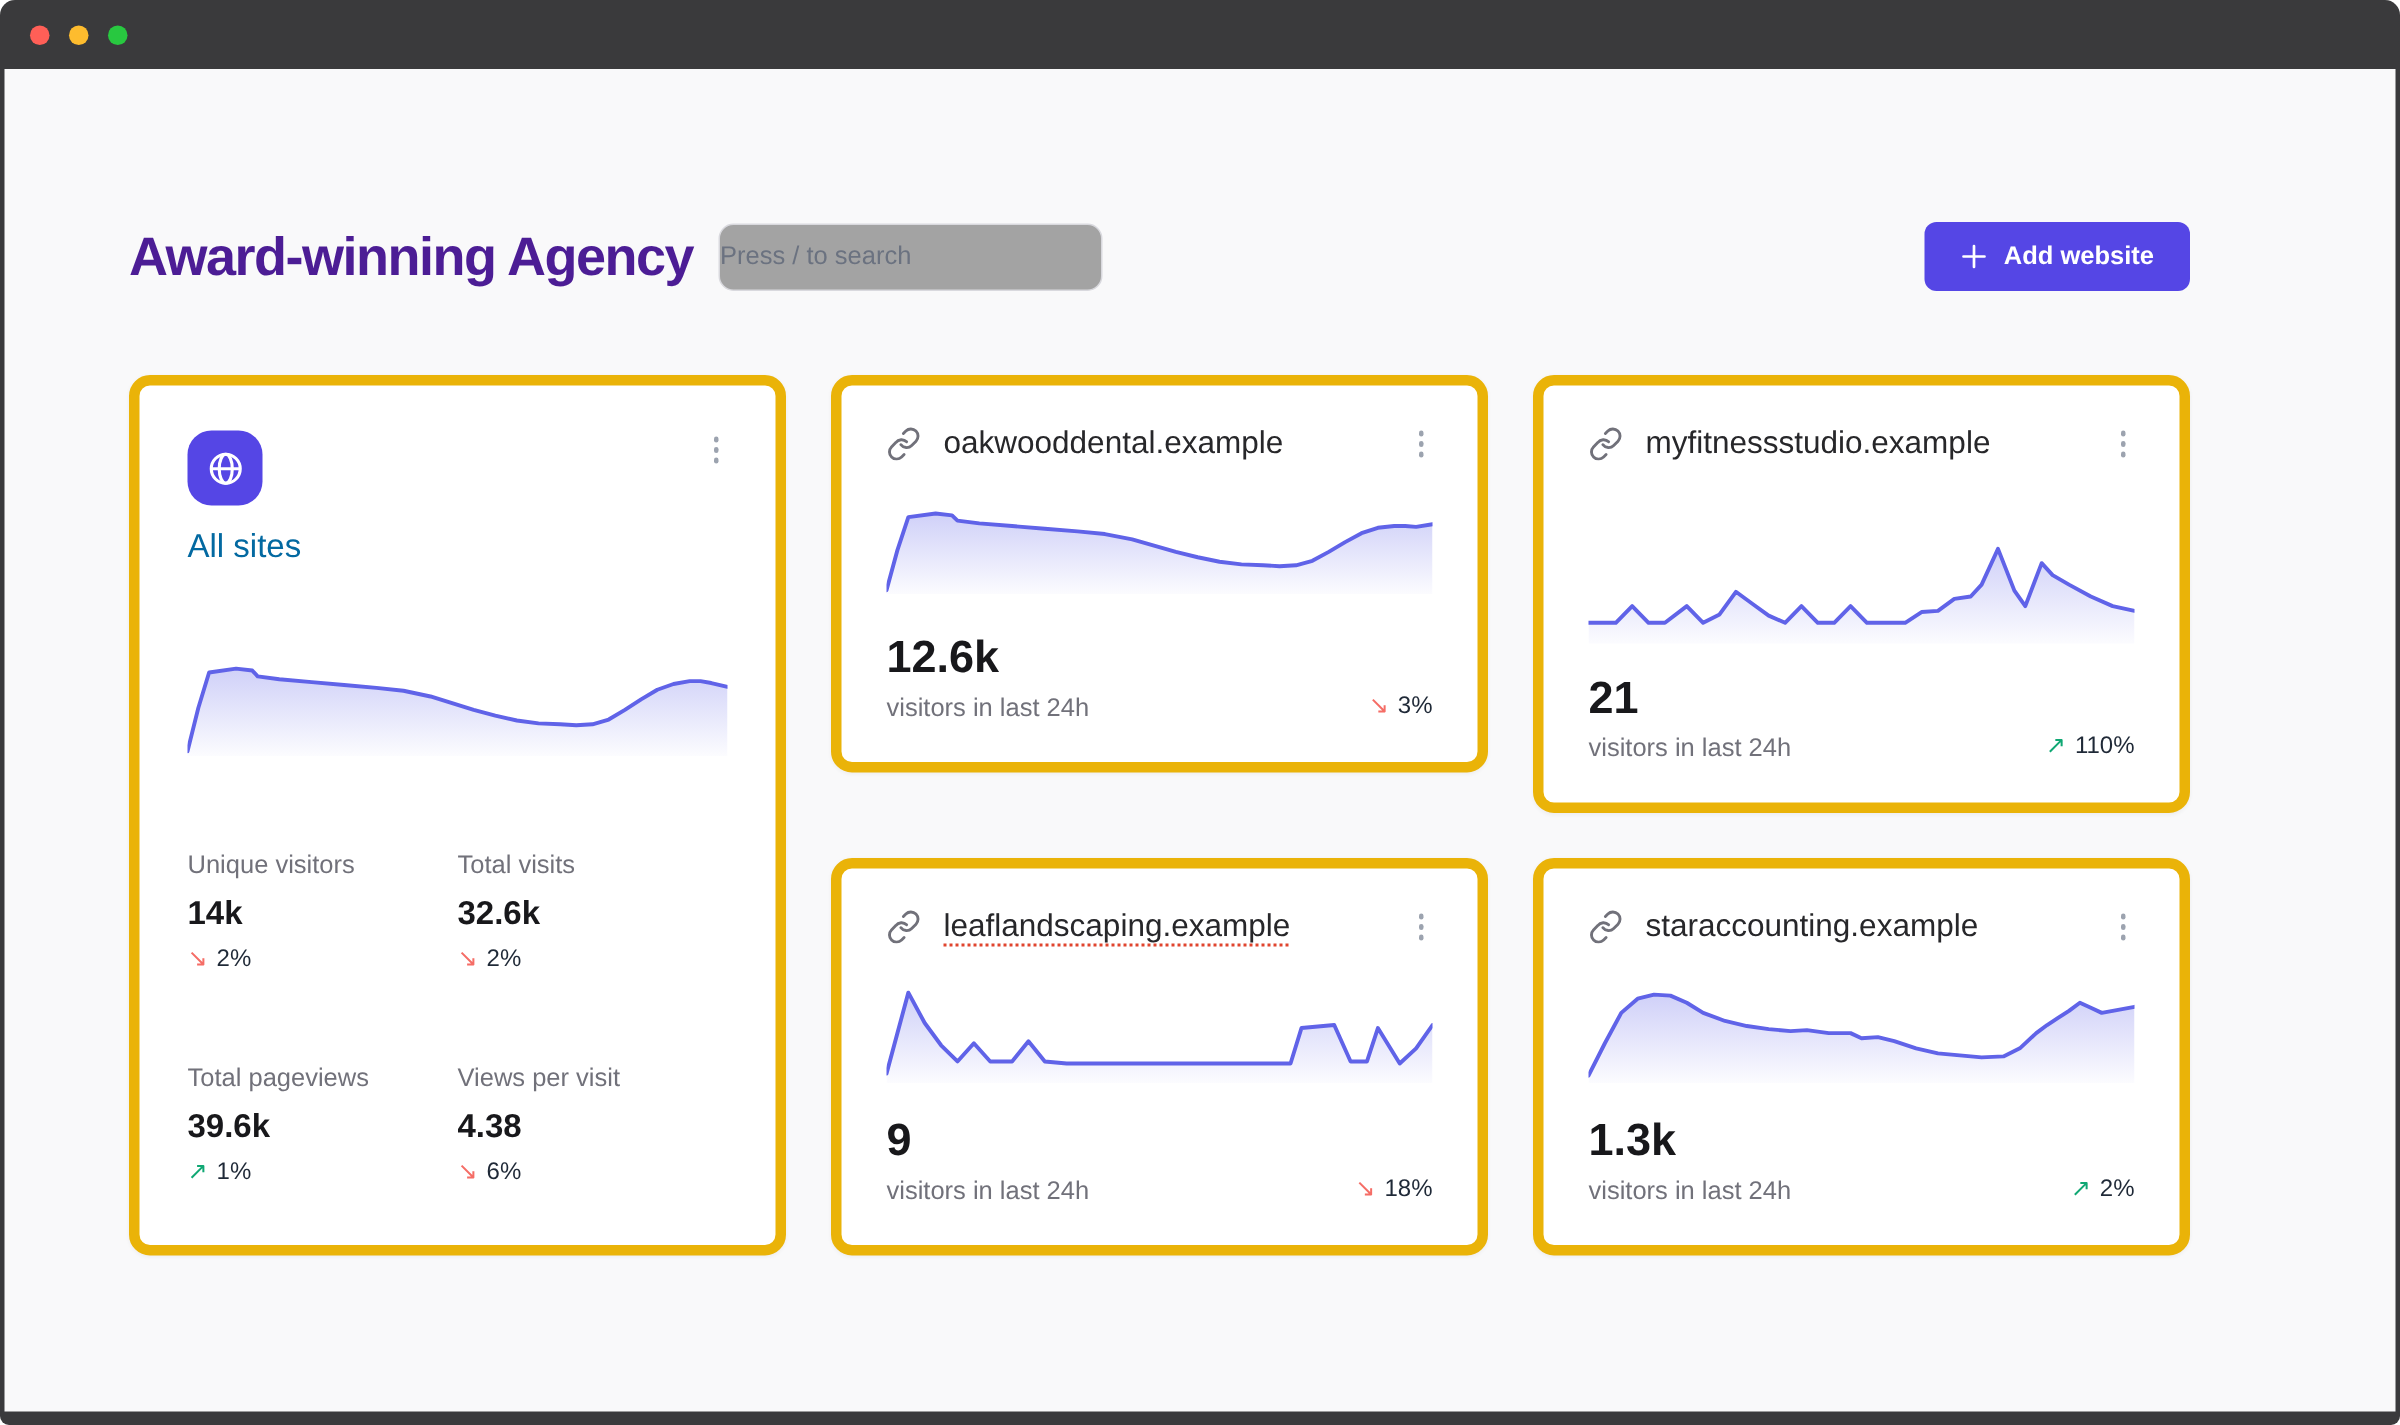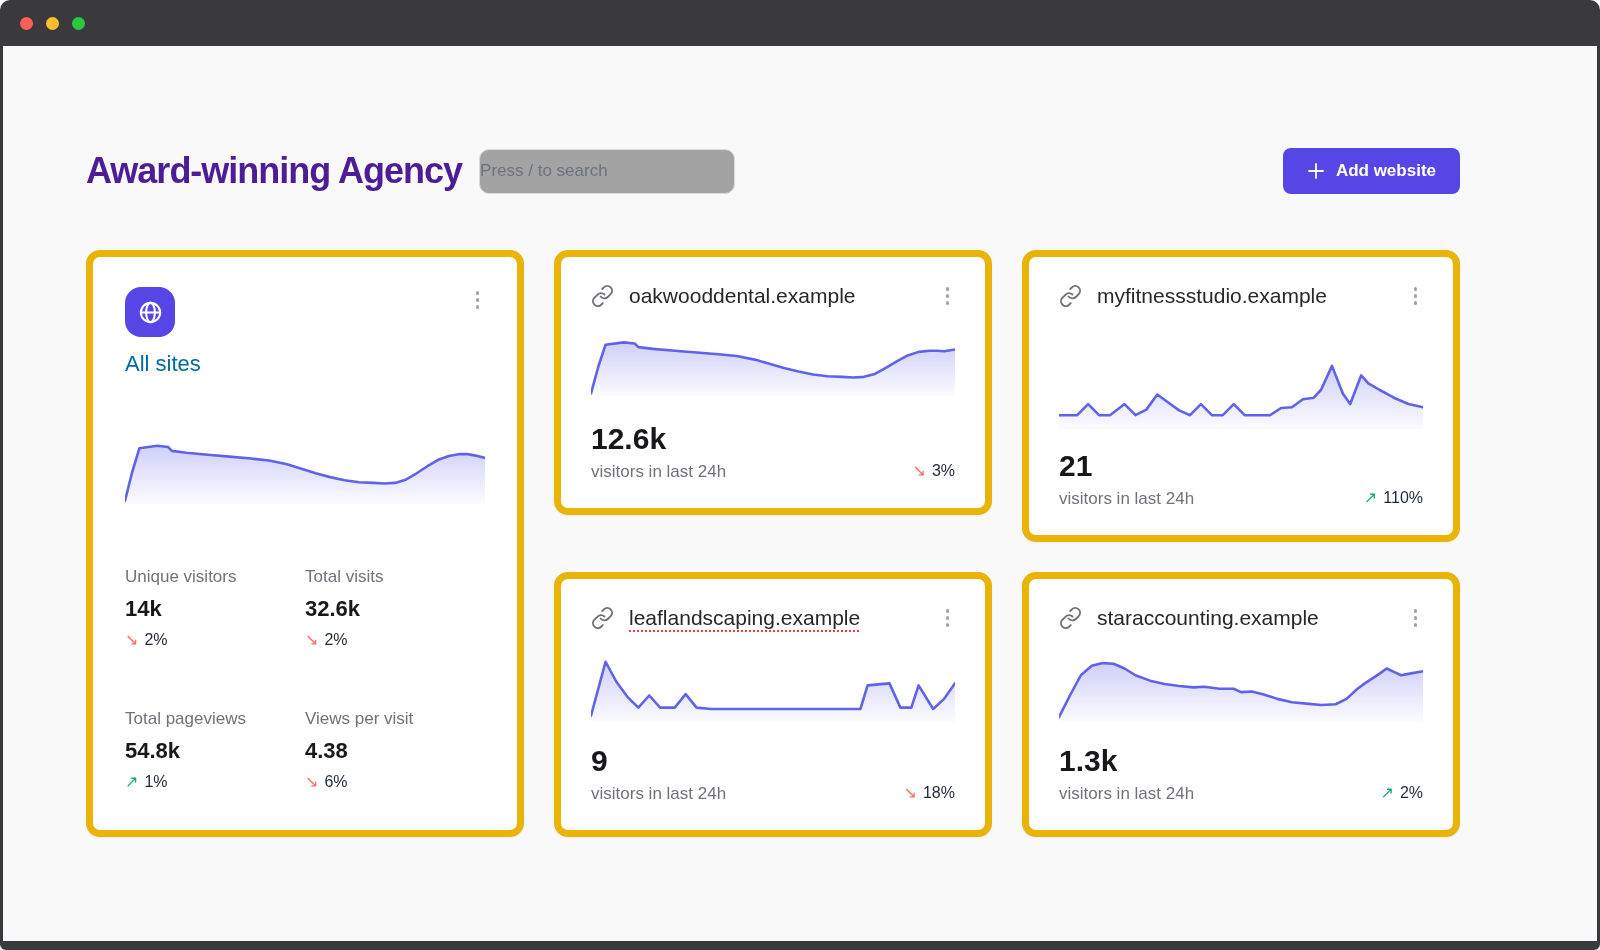--- a/index.html
+++ b/index.html
@@ -167,21 +167,21 @@
               <div class="stat">
                 <div class="stat-label">Total visits</div>
                 <div class="stat-value">32.6k</div>
                 <div class="delta down">
                   <span class="delta-arrow">↘</span>
                   <span>2%</span>
                 </div>
               </div>
               <div class="stat">
                 <div class="stat-label">Total pageviews</div>
-                <div class="stat-value">54.8k</div>
+                <div class="stat-value">39.6k</div>
                 <div class="delta up">
                   <span class="delta-arrow">↗</span>
                   <span>1%</span>
                 </div>
               </div>
               <div class="stat">
                 <div class="stat-label">Views per visit</div>
                 <div class="stat-value">4.38</div>
                 <div class="delta down">
                   <span class="delta-arrow">↘</span>

